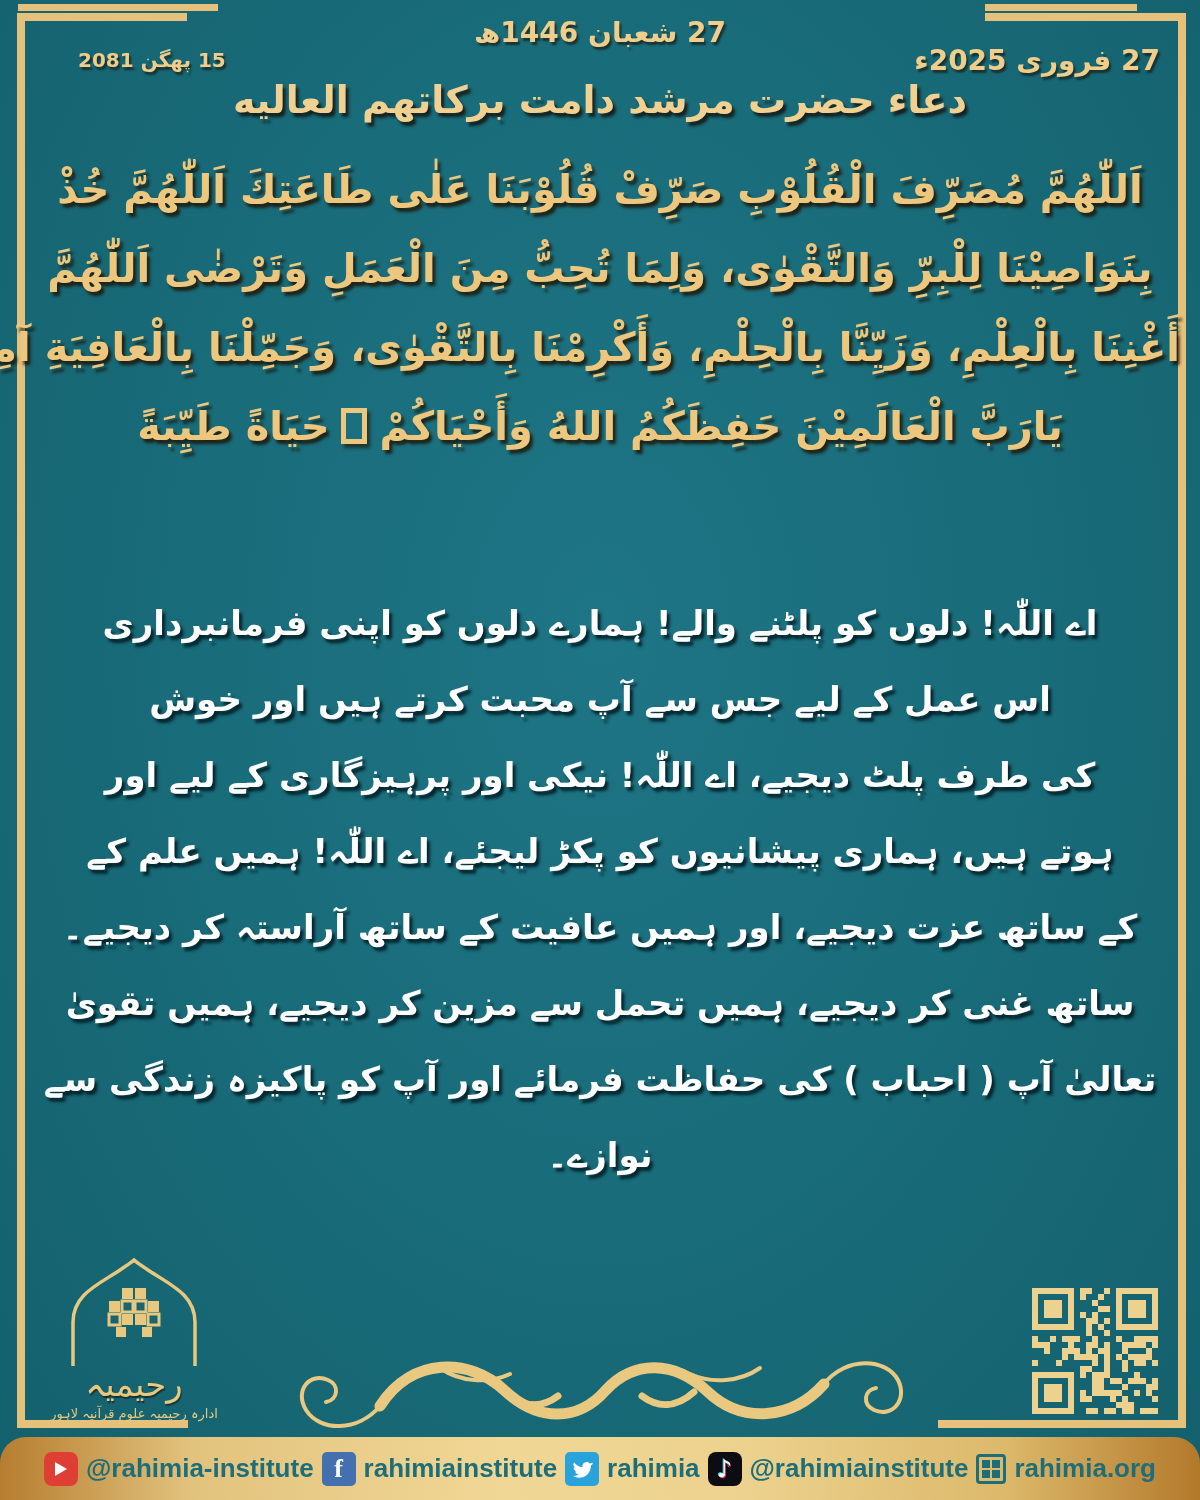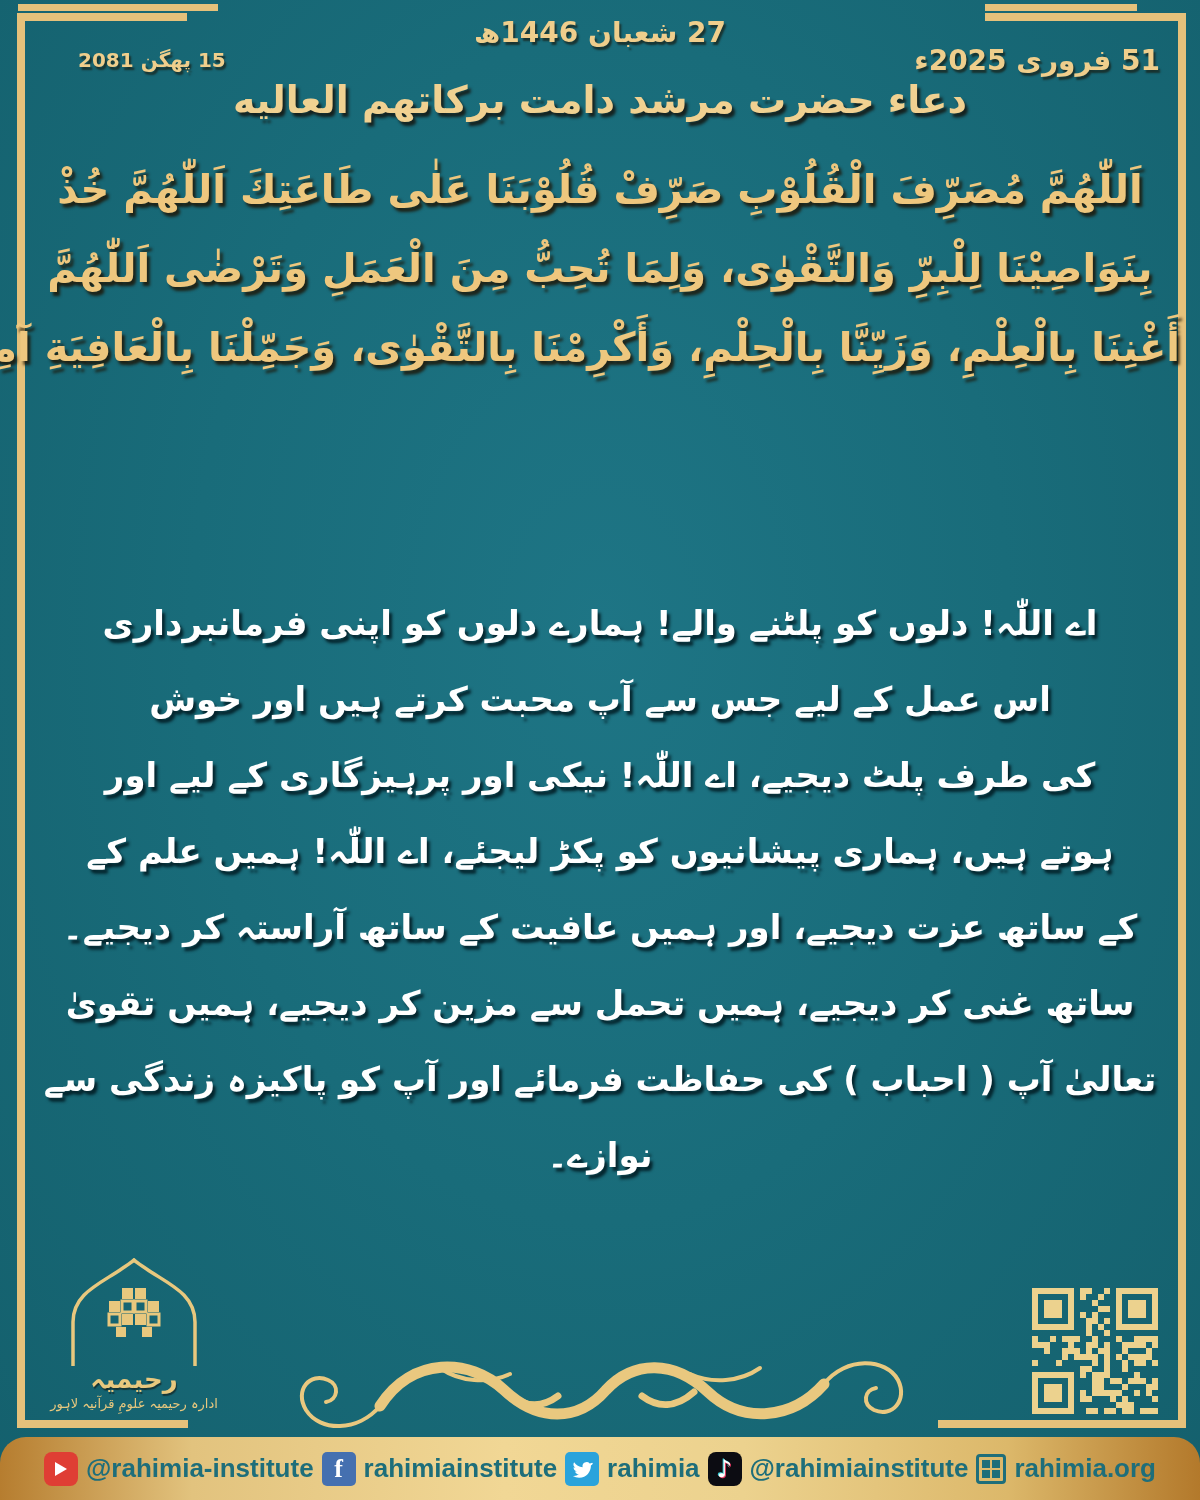--- a/index.html
+++ b/index.html
@@ -51,21 +51,21 @@
   
   .urdu-block { position:absolute; top:585px; left:20px; right:20px; text-align:center; }
   .urdu-line {
     height:76px; line-height:76px; white-space:nowrap;
     font-size:34px; font-weight:bold; color:#ffffff;
     text-shadow:3px 4px 3px rgba(0,25,32,.85);
   }
 
   
   .logo { position:absolute; left:46px; top:1258px; width:176px; text-align:center; color:#e8c87e; }
-  .logo-name { font-size:26px; font-weight:bold; margin-top:-6px; text-shadow:1px 2px 1px rgba(20,10,0,.5); }
+  .logo-name { font-size:34px; font-weight:normal; margin-top:-6px; text-shadow:1px 2px 1px rgba(20,10,0,.5); }
   .logo-sub { font-size:13px; margin-top:2px; letter-spacing:0; color:#e8c87e; }
 
   
   .qr { position:absolute; left:1032px; top:1288px; width:126px; height:126px; }
 
   
   .flourish { position:absolute; left:280px; top:1338px; width:640px; height:100px; }
 
   
   .footer {
@@ -103,28 +103,31 @@
 <div class="gold-line" style="left:985px; top:4px; width:152px; height:7px;"></div>
 
 <div class="gold-line" style="left:17px; top:13px; width:8px; height:1415px;"></div>
 <div class="gold-line" style="left:1178px; top:13px; width:8px; height:1415px;"></div>
 <div class="gold-line" style="left:17px; top:13px; width:170px; height:8px;"></div>
 <div class="gold-line" style="left:985px; top:13px; width:201px; height:8px;"></div>
 <div class="gold-line" style="left:17px; top:1420px; width:171px; height:8px;"></div>
 <div class="gold-line" style="left:938px; top:1420px; width:248px; height:8px;"></div>
 
 <div class="hijri-date">27 شعبان 1446ھ</div>
-<div class="greg-date">51 فروری 2025ء</div>
+<div class="greg-date">27 فروری 2025ء</div>
 <div class="bikrami-date">15 پھگن 2081</div>
 <div class="poster-title">دعاء حضرت مرشد دامت برکاتهم العالیه</div>
 
 <div class="arabic-block">
   <div class="arabic-line">اَللّٰهُمَّ مُصَرِّفَ الْقُلُوْبِ صَرِّفْ قُلُوْبَنَا عَلٰى طَاعَتِكَ اَللّٰهُمَّ خُذْ</div>
   <div class="arabic-line">بِنَوَاصِيْنَا لِلْبِرِّ وَالتَّقْوٰى، وَلِمَا تُحِبُّ مِنَ الْعَمَلِ وَتَرْضٰى اَللّٰهُمَّ</div>
   <div class="arabic-line">أَغْنِنَا بِالْعِلْمِ، وَزَيِّنَّا بِالْحِلْمِ، وَأَكْرِمْنَا بِالتَّقْوٰى، وَجَمِّلْنَا بِالْعَافِيَةِ آمِــــيْن</div>
+  <div class="arabic-line">
+    <span>يَارَبَّ الْعَالَمِيْنَ حَفِظَكُمُ اللهُ وَأَحْيَاكُمْ</span><span class="glyph-box"></span><span>حَيَاةً طَيِّبَةً</span>
+  </div>
 </div>
 
 <div class="urdu-block">
   <div class="urdu-line">اے اللّٰہ! دلوں کو پلٹنے والے! ہمارے دلوں کو اپنی فرمانبرداری</div>
   <div class="urdu-line">اس عمل کے لیے جس سے آپ محبت کرتے ہیں اور خوش</div>
   <div class="urdu-line">کی طرف پلٹ دیجیے، اے اللّٰہ! نیکی اور پرہیزگاری کے لیے اور</div>
   <div class="urdu-line">ہوتے ہیں، ہماری پیشانیوں کو پکڑ لیجئے، اے اللّٰہ! ہمیں علم کے</div>
   <div class="urdu-line">کے ساتھ عزت دیجیے، اور ہمیں عافیت کے ساتھ آراستہ کر دیجیے۔</div>
   <div class="urdu-line">ساتھ غنی کر دیجیے، ہمیں تحمل سے مزین کر دیجیے، ہمیں تقویٰ</div>
   <div class="urdu-line">تعالیٰ آپ ( احباب ) کی حفاظت فرمائے اور آپ کو پاکیزہ زندگی سے</div>

